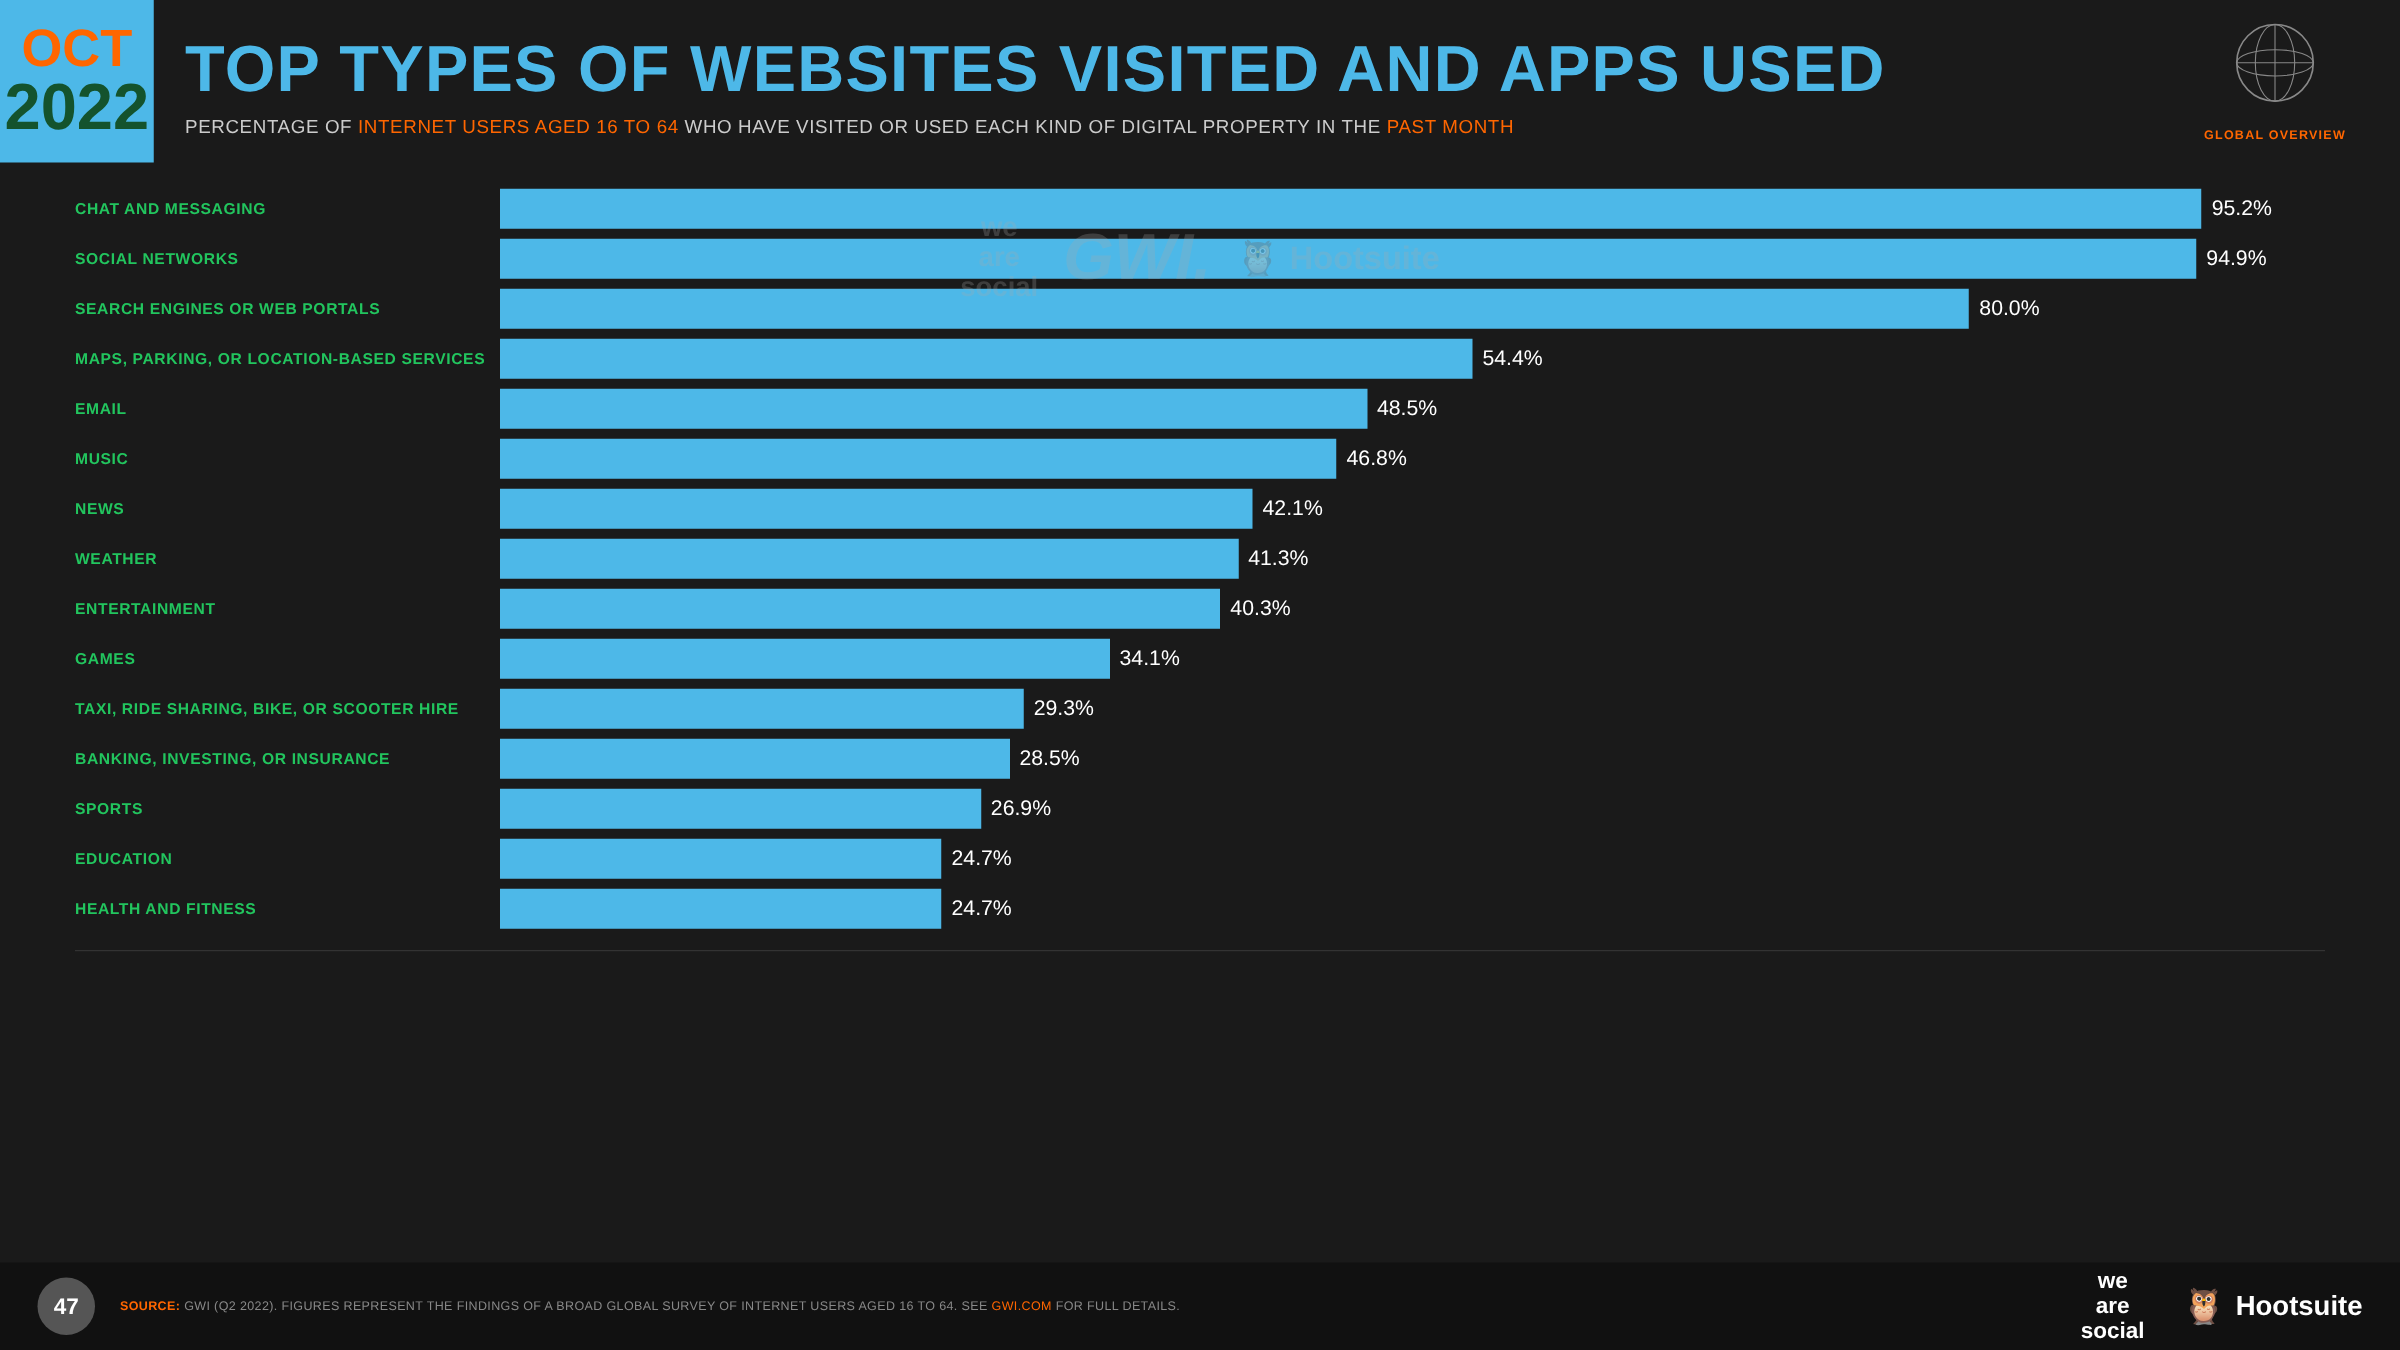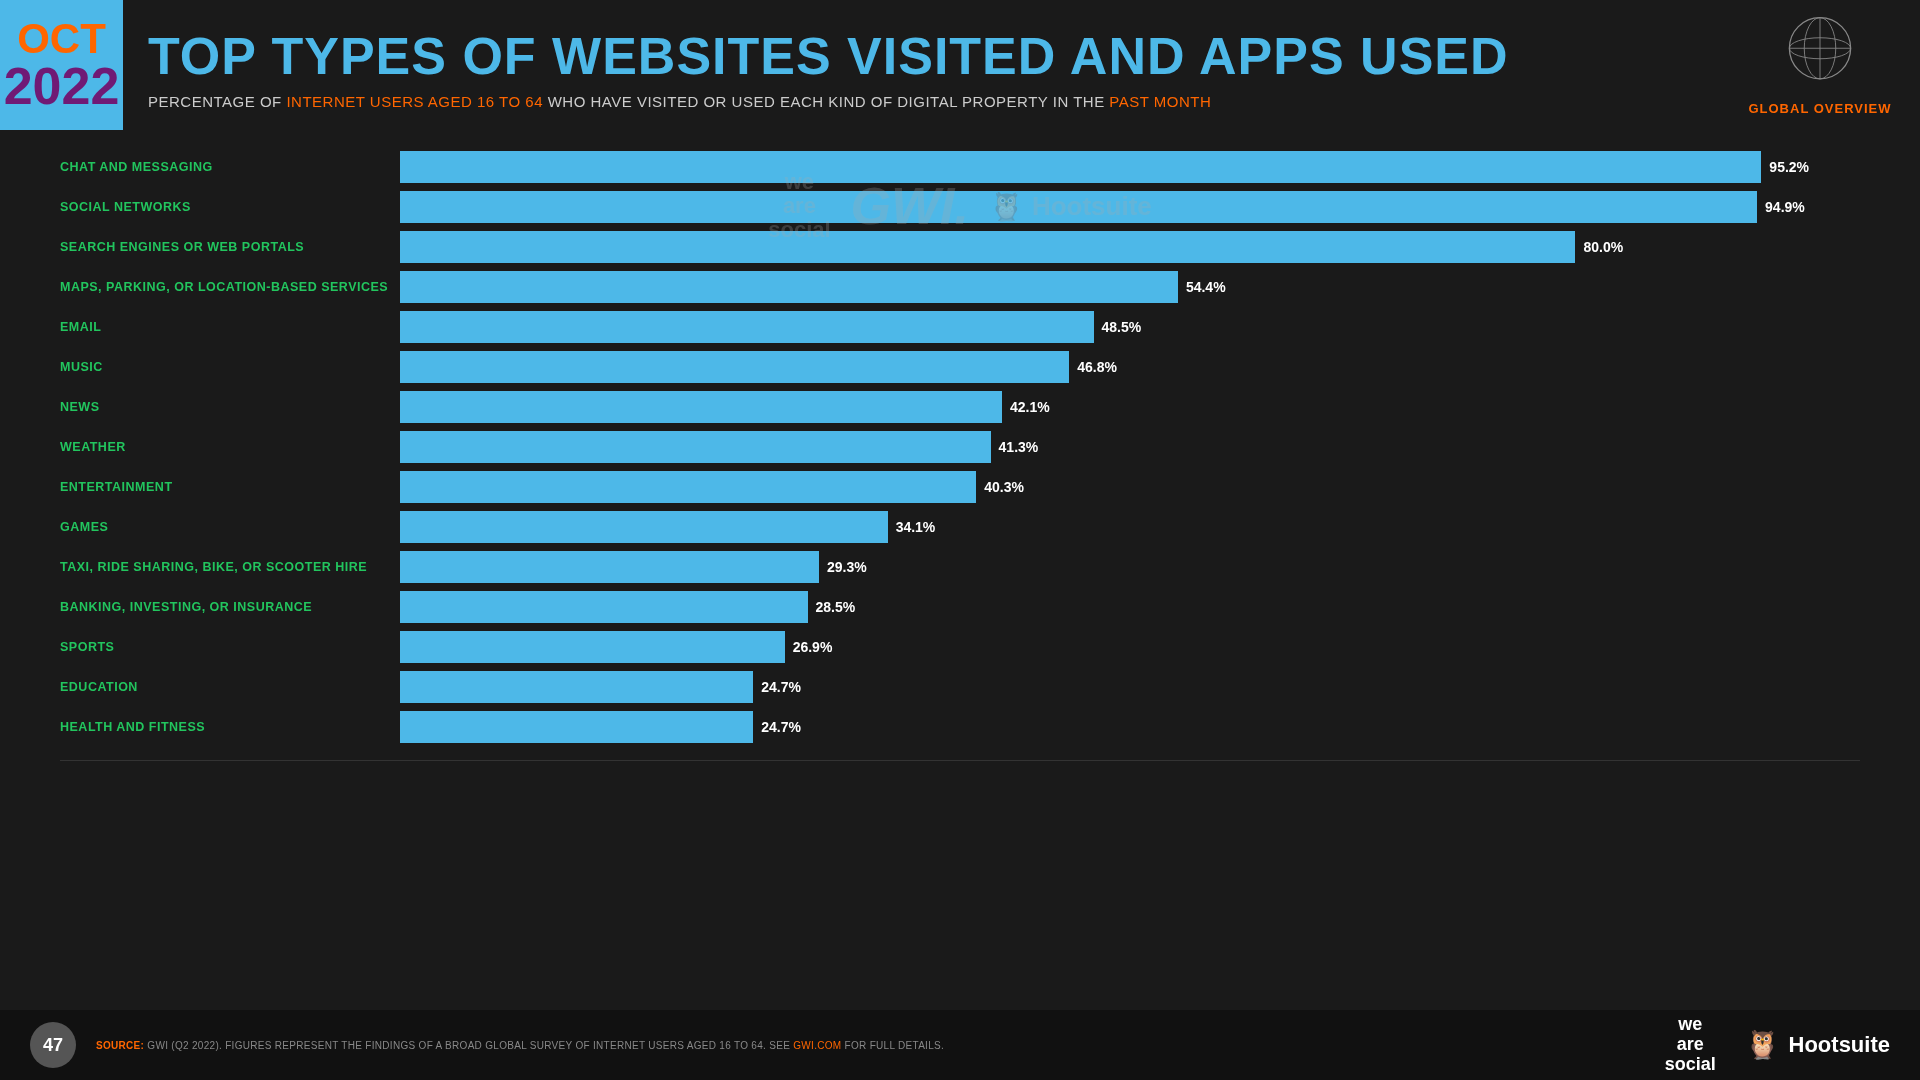--- a/index.html
+++ b/index.html
@@ -32,21 +32,21 @@
     }
 
     .date-month {
       color: #ff6600;
       font-size: 42px;
       font-weight: 900;
       line-height: 1;
     }
 
     .date-year {
-      color: #701a75;
+      color: #14532d;
       font-size: 52px;
       font-weight: 900;
       line-height: 1;
     }
 
     .header-content {
       flex: 1;
       padding: 18px 20px 10px 25px;
       display: flex;
       flex-direction: column;
@@ -88,21 +88,21 @@
       padding: 10px;
     }
 
     .globe-svg {
       width: 90px;
       height: 70px;
     }
 
     .global-overview-label {
       color: #ff6600;
-      font-size: 13px;
+      font-size: 10px;
       font-weight: 700;
       text-transform: uppercase;
       letter-spacing: 1px;
       margin-top: 16px;
       text-align: center;
     }
 
     
     .chart-container {
       padding: 20px 60px 10px 60px;
@@ -135,22 +135,22 @@
 
     .bar-fill {
       background-color: #4db8e8;
       height: 32px;
       display: flex;
       align-items: center;
     }
 
     .bar-value {
       color: #ffffff;
-      font-size: 14px;
-      font-weight: 700;
+      font-size: 17px;
+      font-weight: 400;
       margin-left: 8px;
       white-space: nowrap;
     }
 
     
     .watermark {
       position: absolute;
       top: 170px;
       left: 50%;
       transform: translateX(-50%);

